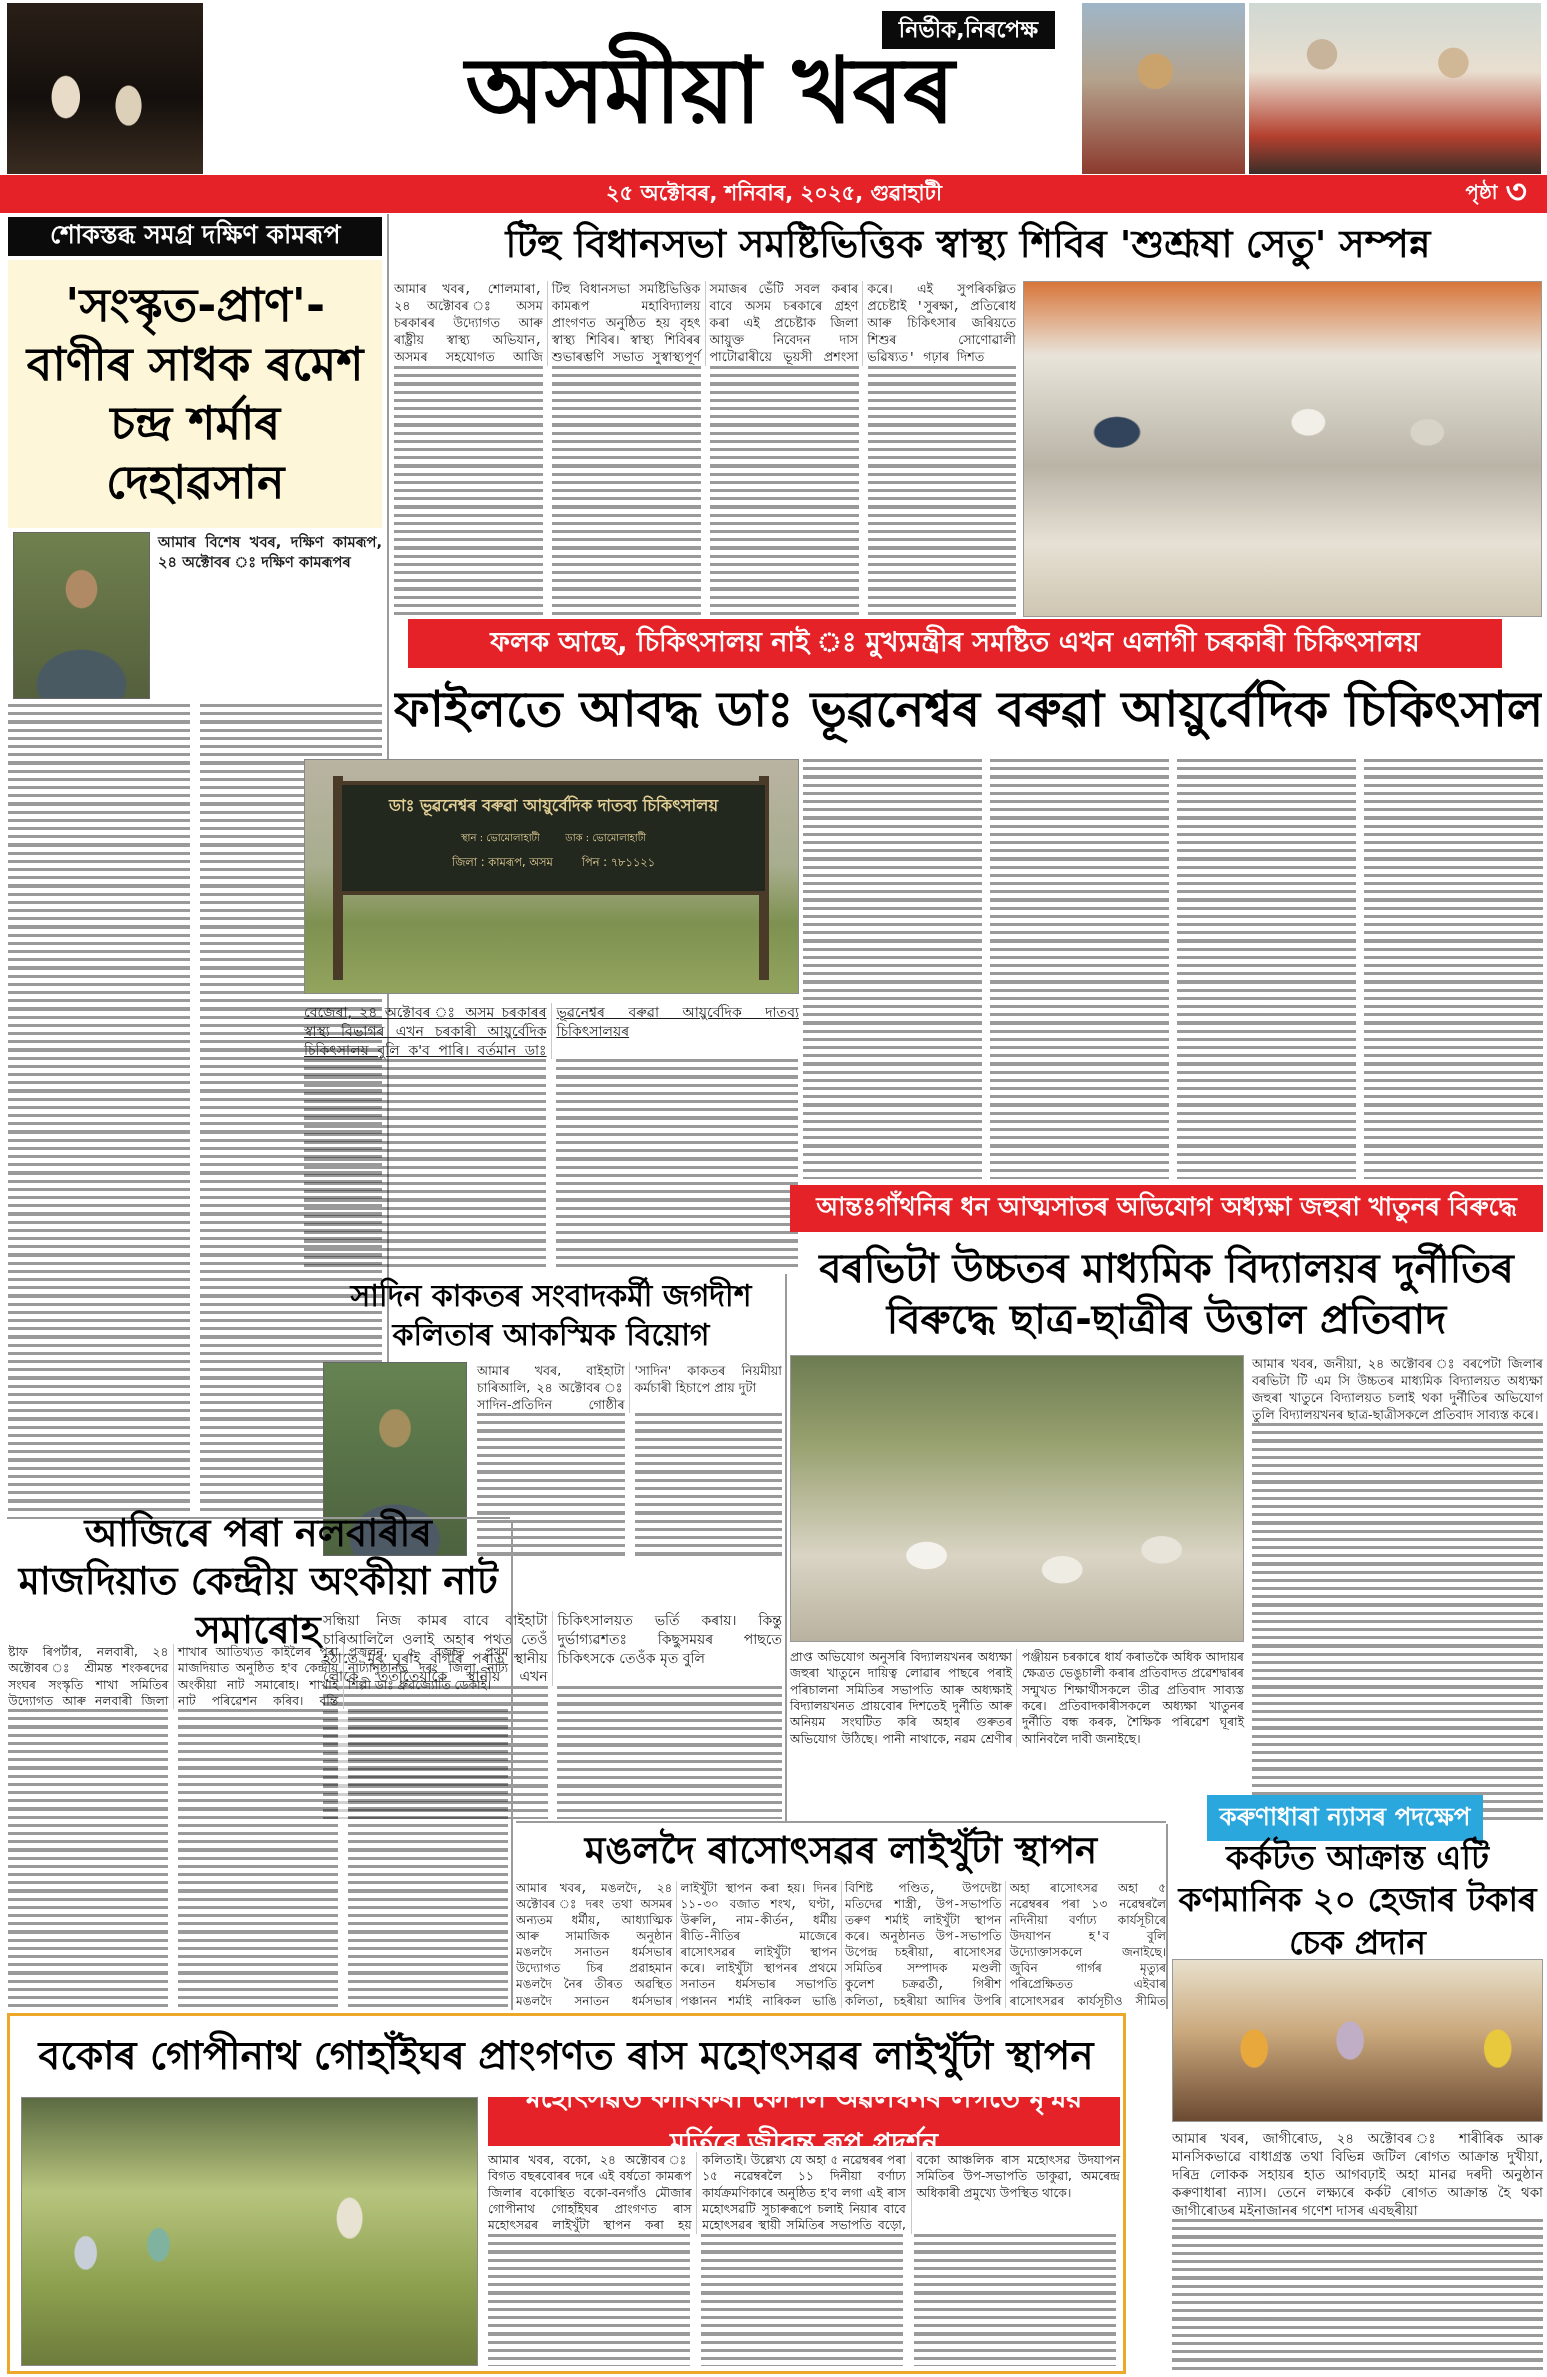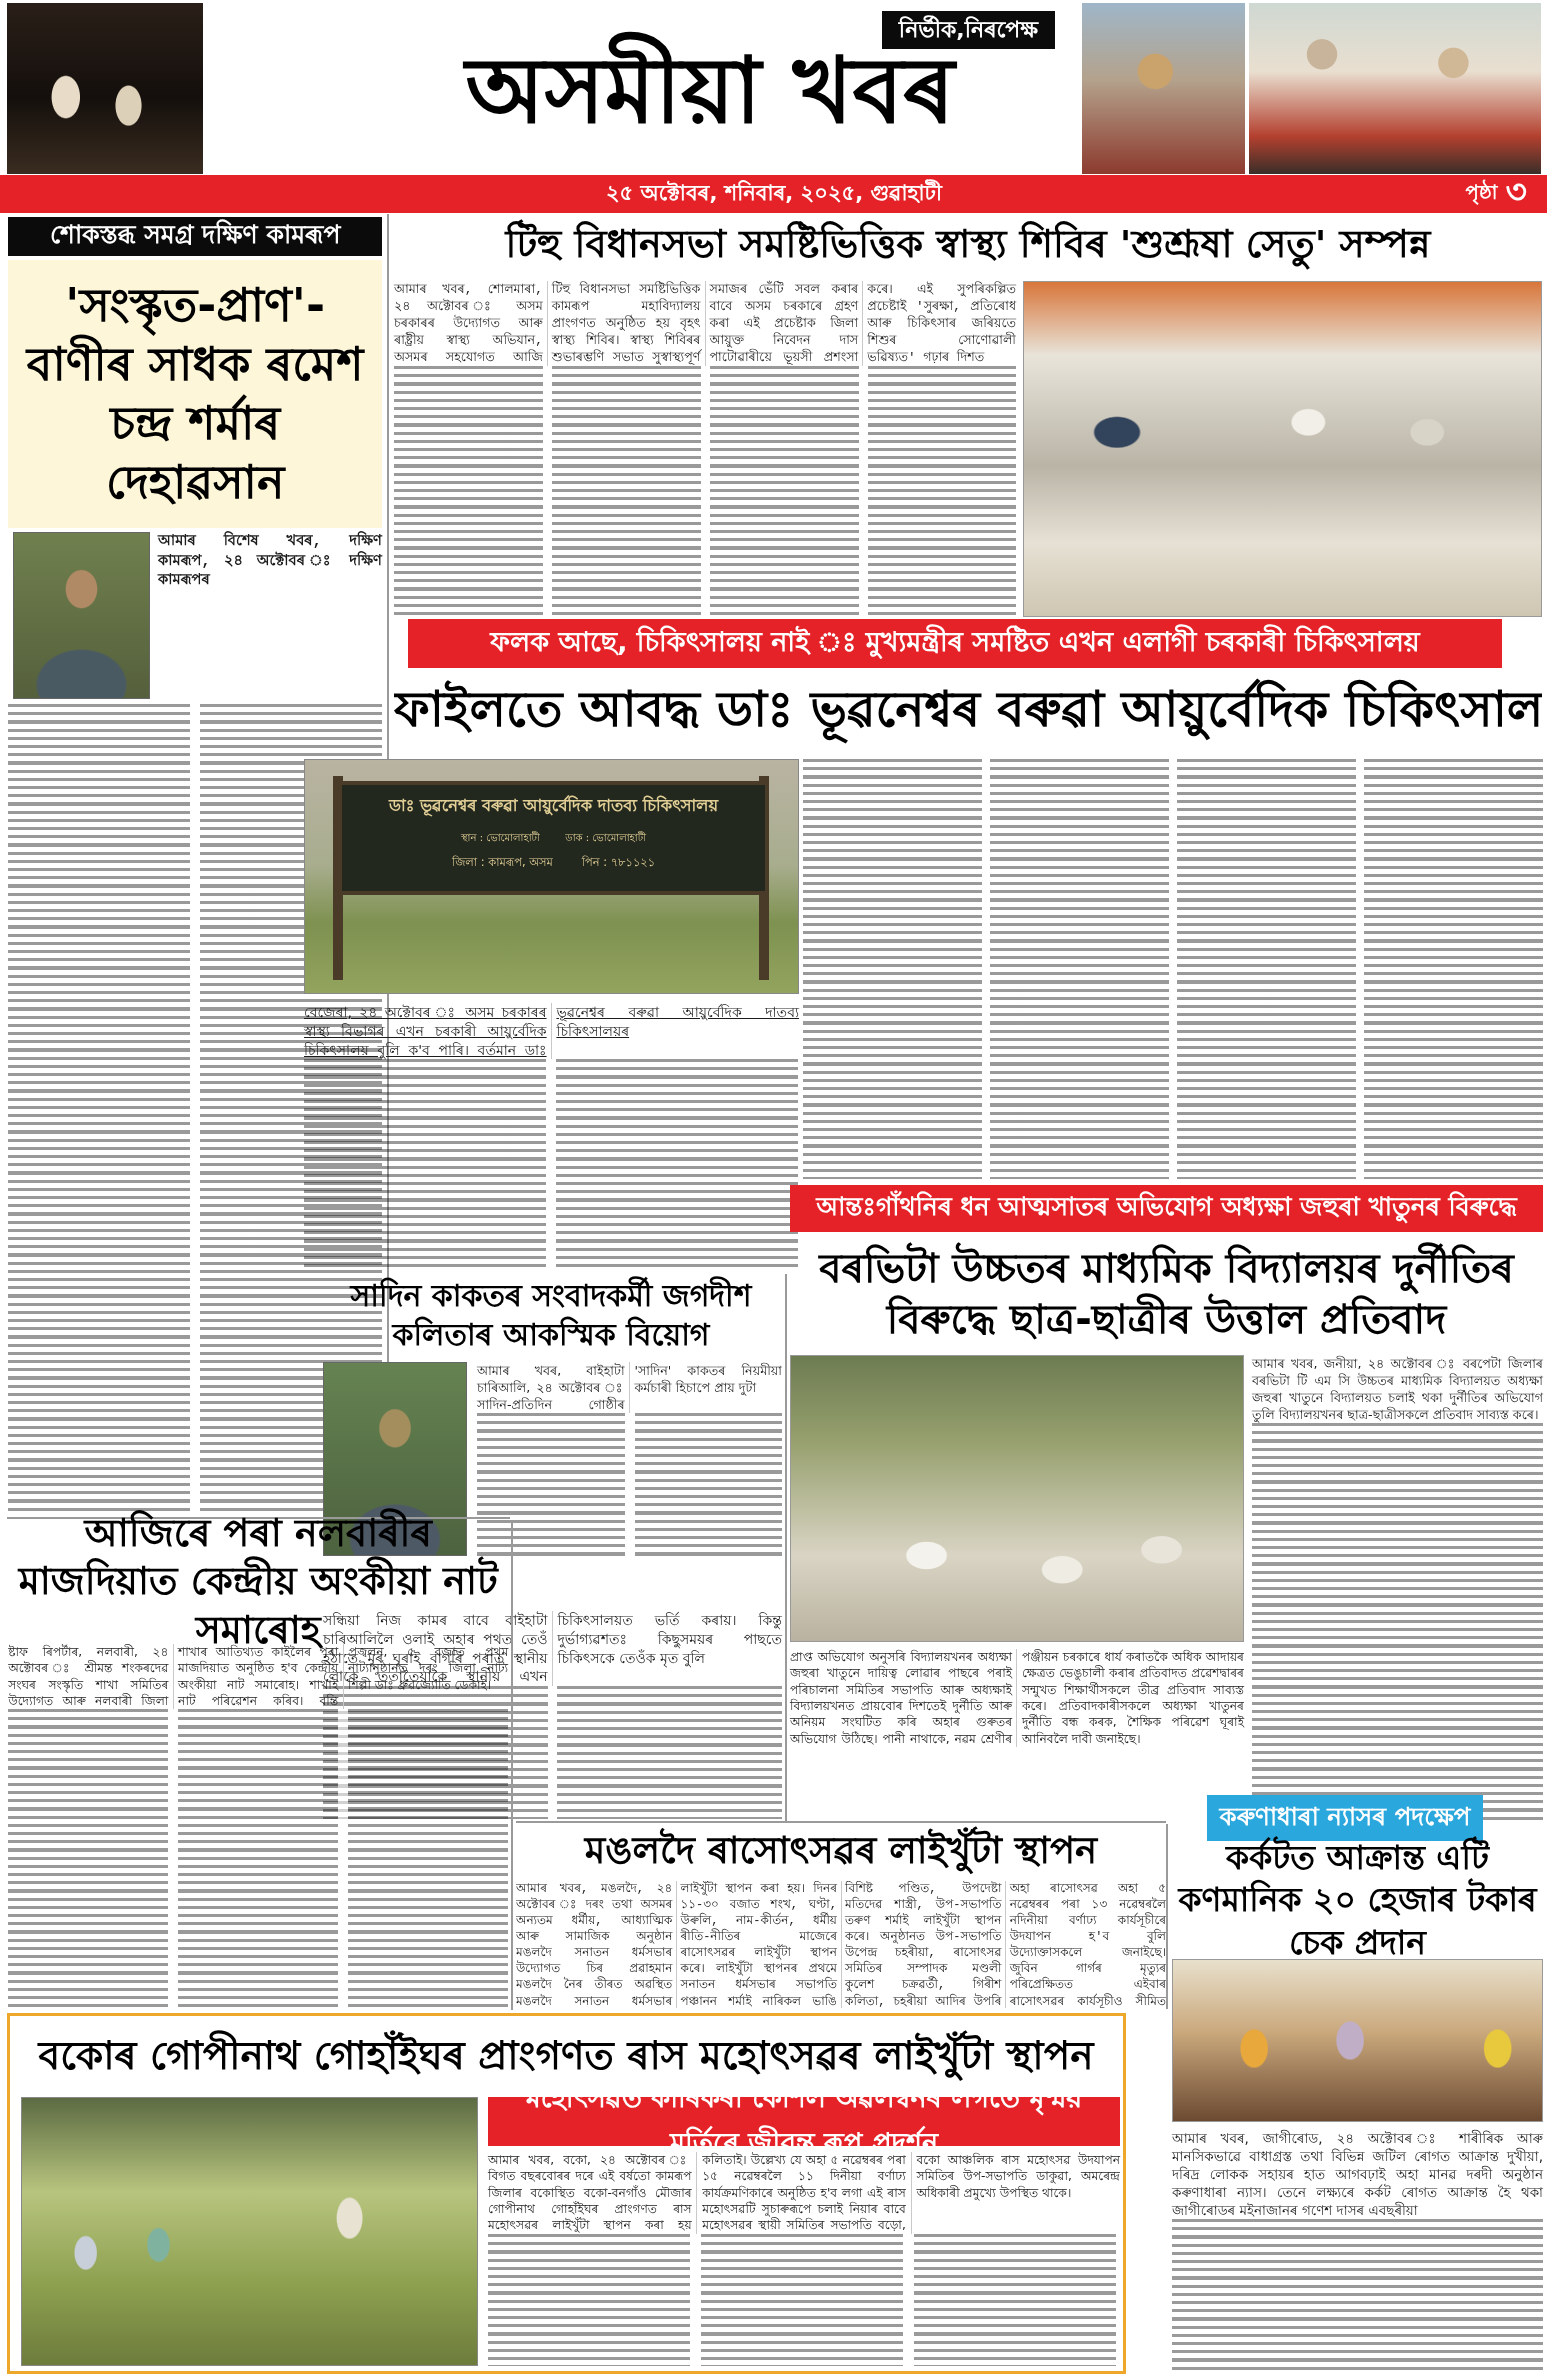--- a/index.html
+++ b/index.html
@@ -58,21 +58,21 @@
     <span>পৃষ্ঠা</span>
     <span style="font-size:33px;">৩</span>
   </span>
 </div>
 
 <div class="abs kicker" style="left:8.2px;top:217px;width:374px;height:39px;font-size:25px;">
   <span>শোকস্তব্ধ সমগ্ৰ দক্ষিণ কামৰূপ</span>
 </div>
 <div class="abs hl" style="left:8.2px;top:260px;width:374px;height:268px;background:#fdf6d8;font-size:46px;display:flex;align-items:center;justify-content:center;padding:0 8.2px;">'সংস্কৃত-প্ৰাণ'-বাণীৰ সাধক ৰমেশ চন্দ্ৰ শৰ্মাৰ দেহাৱসান</div>
 <div class="abs photo ph-portrait" style="left:13px;top:532px;width:137px;height:167px;border:0.8px solid #666;"></div>
-<div class="abs body-txt" style="left:158px;top:532px;width:224px;height:167px;font-size:14.7px;font-weight:600;font-family:Liberation Mono, monospace;">আমাৰ বিশেষ খবৰ, দক্ষিণ কামৰূপ, ২৪ অক্টোবৰ ঃ দক্ষিণ কামৰূপৰ</div>
+<div class="abs body-txt" style="left:158px;top:532px;width:224px;height:167px;font-size:14.7px;font-weight:600;">আমাৰ বিশেষ খবৰ, দক্ষিণ কামৰূপ, ২৪ অক্টোবৰ ঃ দক্ষিণ কামৰূপৰ</div>
 <div class="abs blkflex" style="left:8.2px;top:704px;width:374px;height:812px;">
   <div class="fx g2"></div>
 </div>
 <div class="abs vr" style="left:387px;top:214px;height:1301px;"></div>
 
 <div class="abs hl" style="left:394px;top:212px;width:1148px;height:65px;font-size:38px;line-height:65px;white-space:nowrap;overflow:hidden;">টিহু বিধানসভা সমষ্টিভিত্তিক স্বাস্থ্য শিবিৰ 'শুশ্ৰূষা সেতু' সম্পন্ন</div>
 <div class="abs photo ph-camp" style="left:1023px;top:281px;width:519px;height:336px;border:0.8px solid #999;"></div>
 <div class="abs blkflex" style="left:394px;top:281px;width:622px;height:336px;">
   <div class="body-txt cols4" style="font-size:12.7px;">আমাৰ খবৰ, শোলমাৰা, ২৪ অক্টোবৰ ঃ অসম চৰকাৰৰ উদ্যোগত আৰু ৰাষ্ট্ৰীয় স্বাস্থ্য অভিযান, অসমৰ সহযোগত আজি টিহু বিধানসভা সমষ্টিভিত্তিক কামৰূপ মহাবিদ্যালয় প্ৰাংগণত অনুষ্ঠিত হয় বৃহৎ স্বাস্থ্য শিবিৰ। স্বাস্থ্য শিবিৰৰ শুভাৰম্ভণি সভাত সুস্বাস্থ্যপূৰ্ণ সমাজৰ ভেঁটি সবল কৰাৰ বাবে অসম চৰকাৰে গ্ৰহণ কৰা এই প্ৰচেষ্টাক জিলা আয়ুক্ত নিবেদন দাস পাটোৱাৰীয়ে ভূয়সী প্ৰশংসা কৰে। এই সুপৰিকল্পিত প্ৰচেষ্টাই 'সুৰক্ষা, প্ৰতিৰোধ আৰু চিকিৎসাৰ জৰিয়তে শিশুৰ সোণোৱালী ভৱিষ্যত' গঢ়াৰ দিশত</div>
   <div class="fx g4h"></div>

